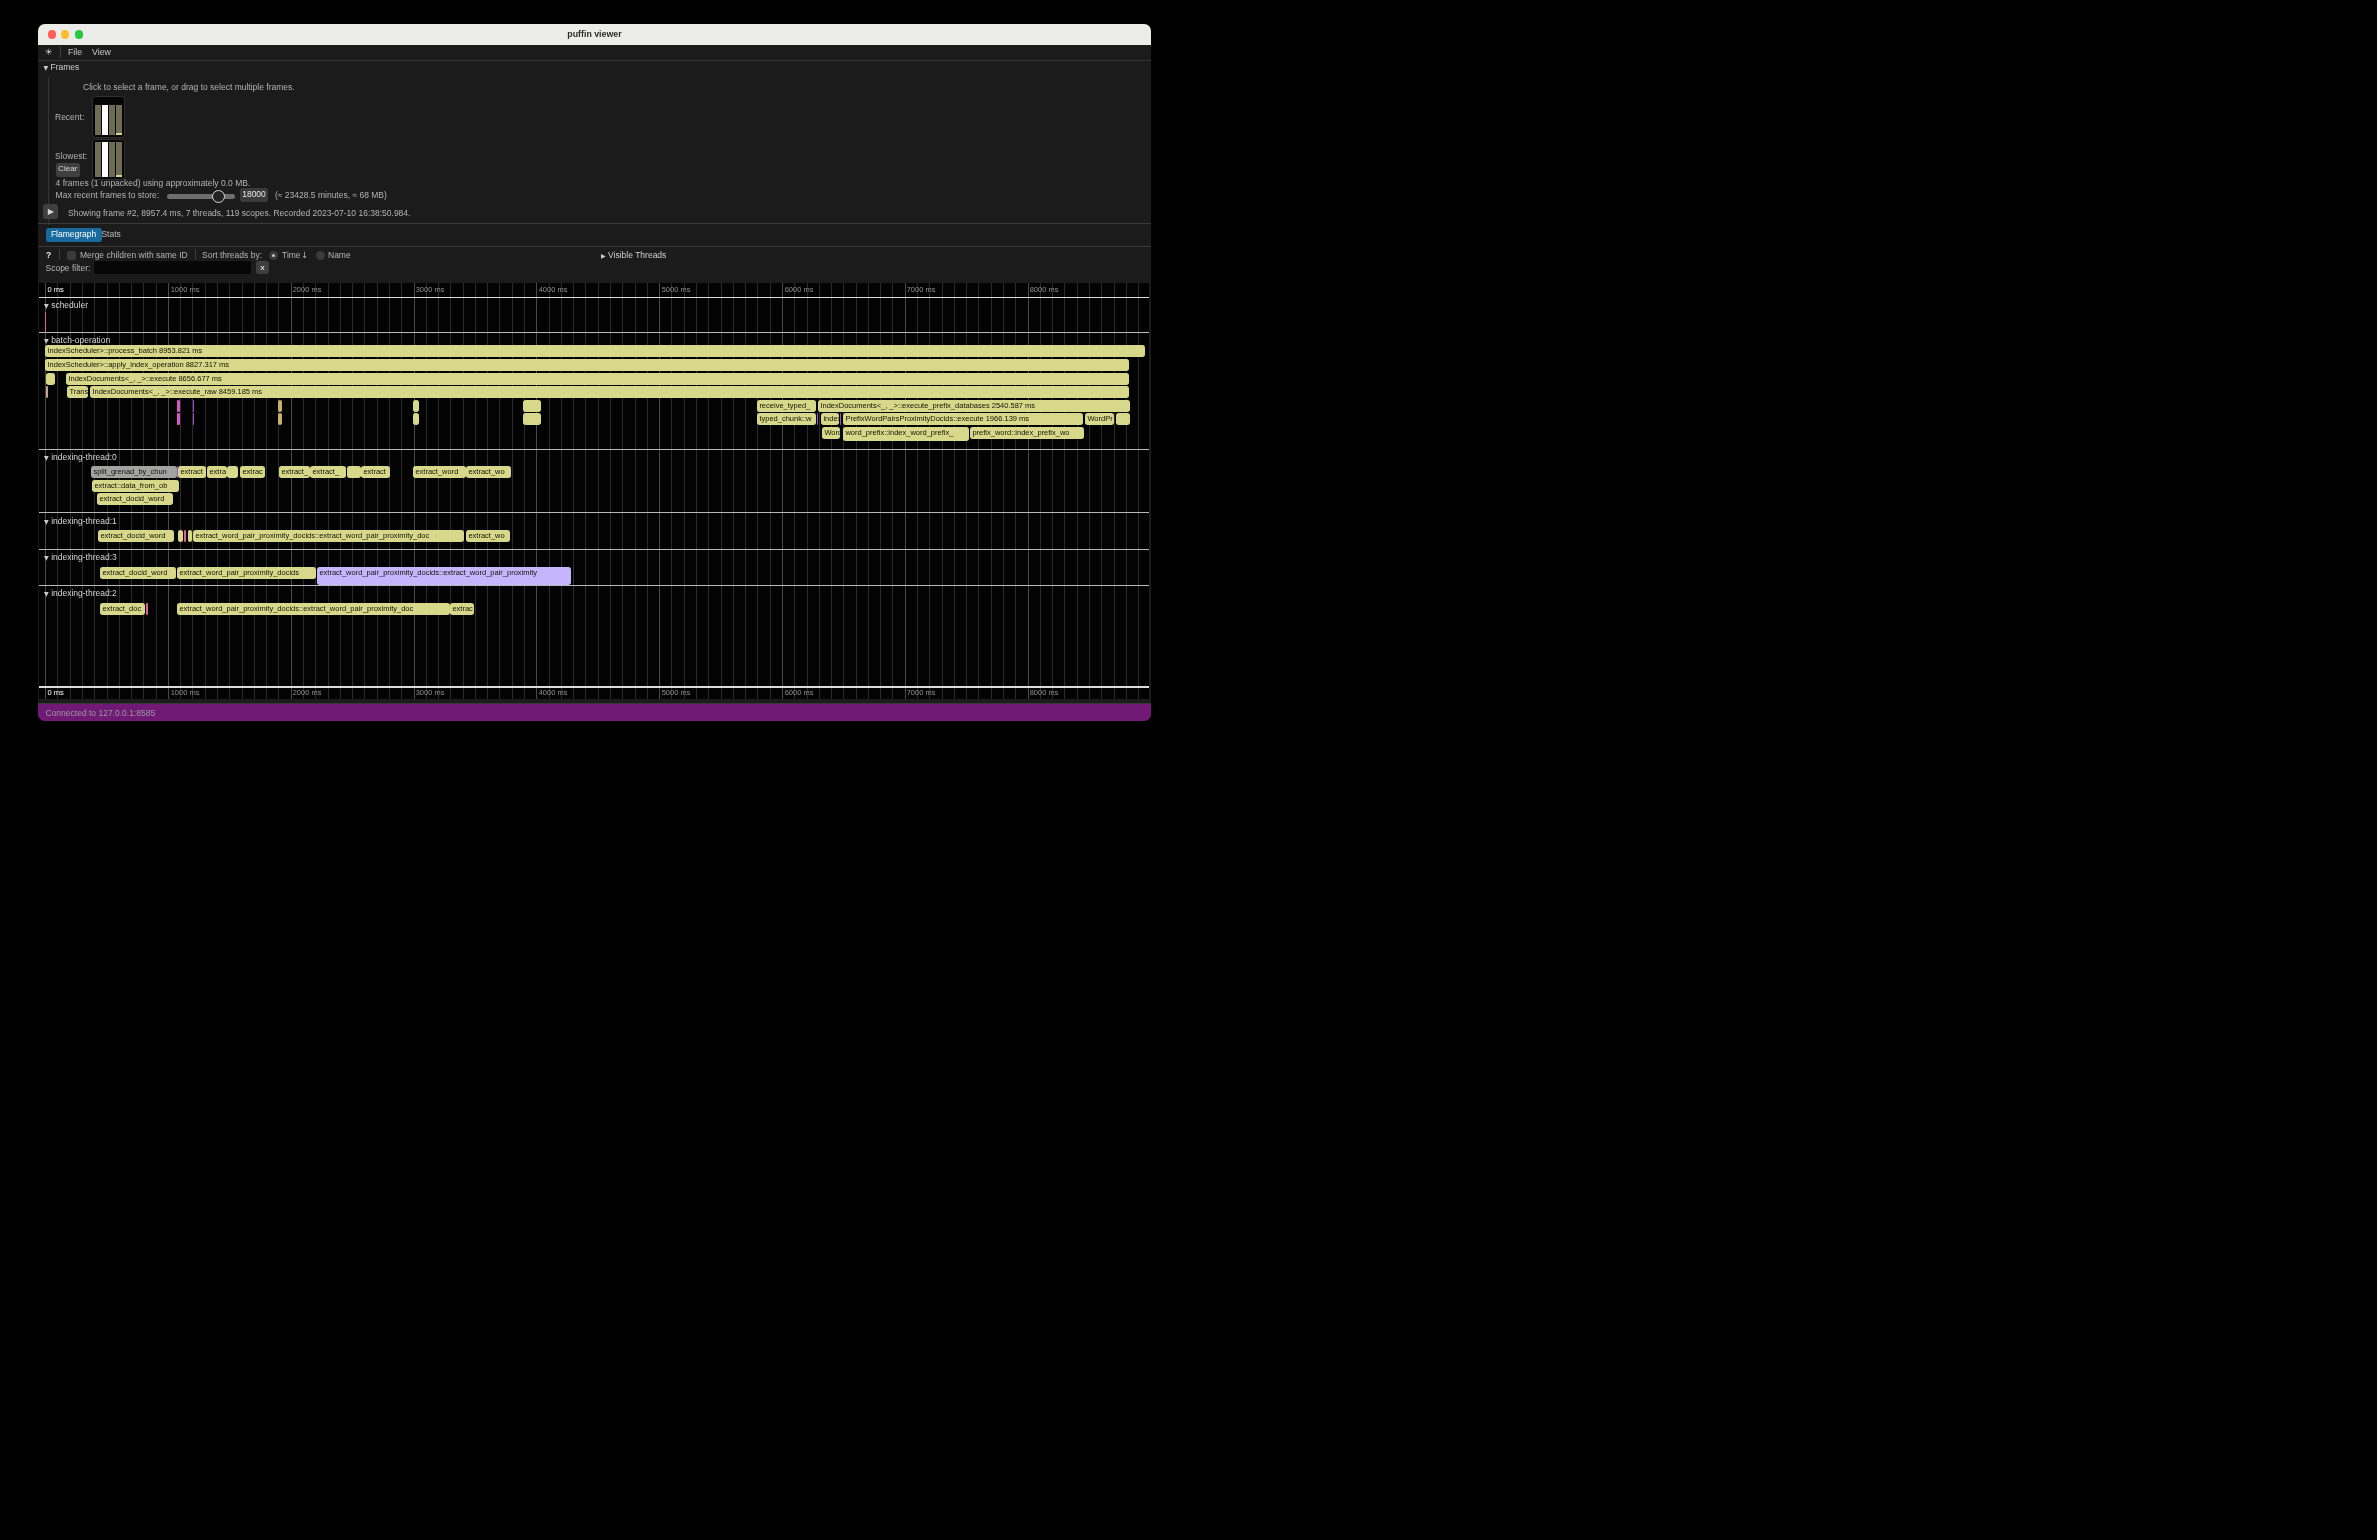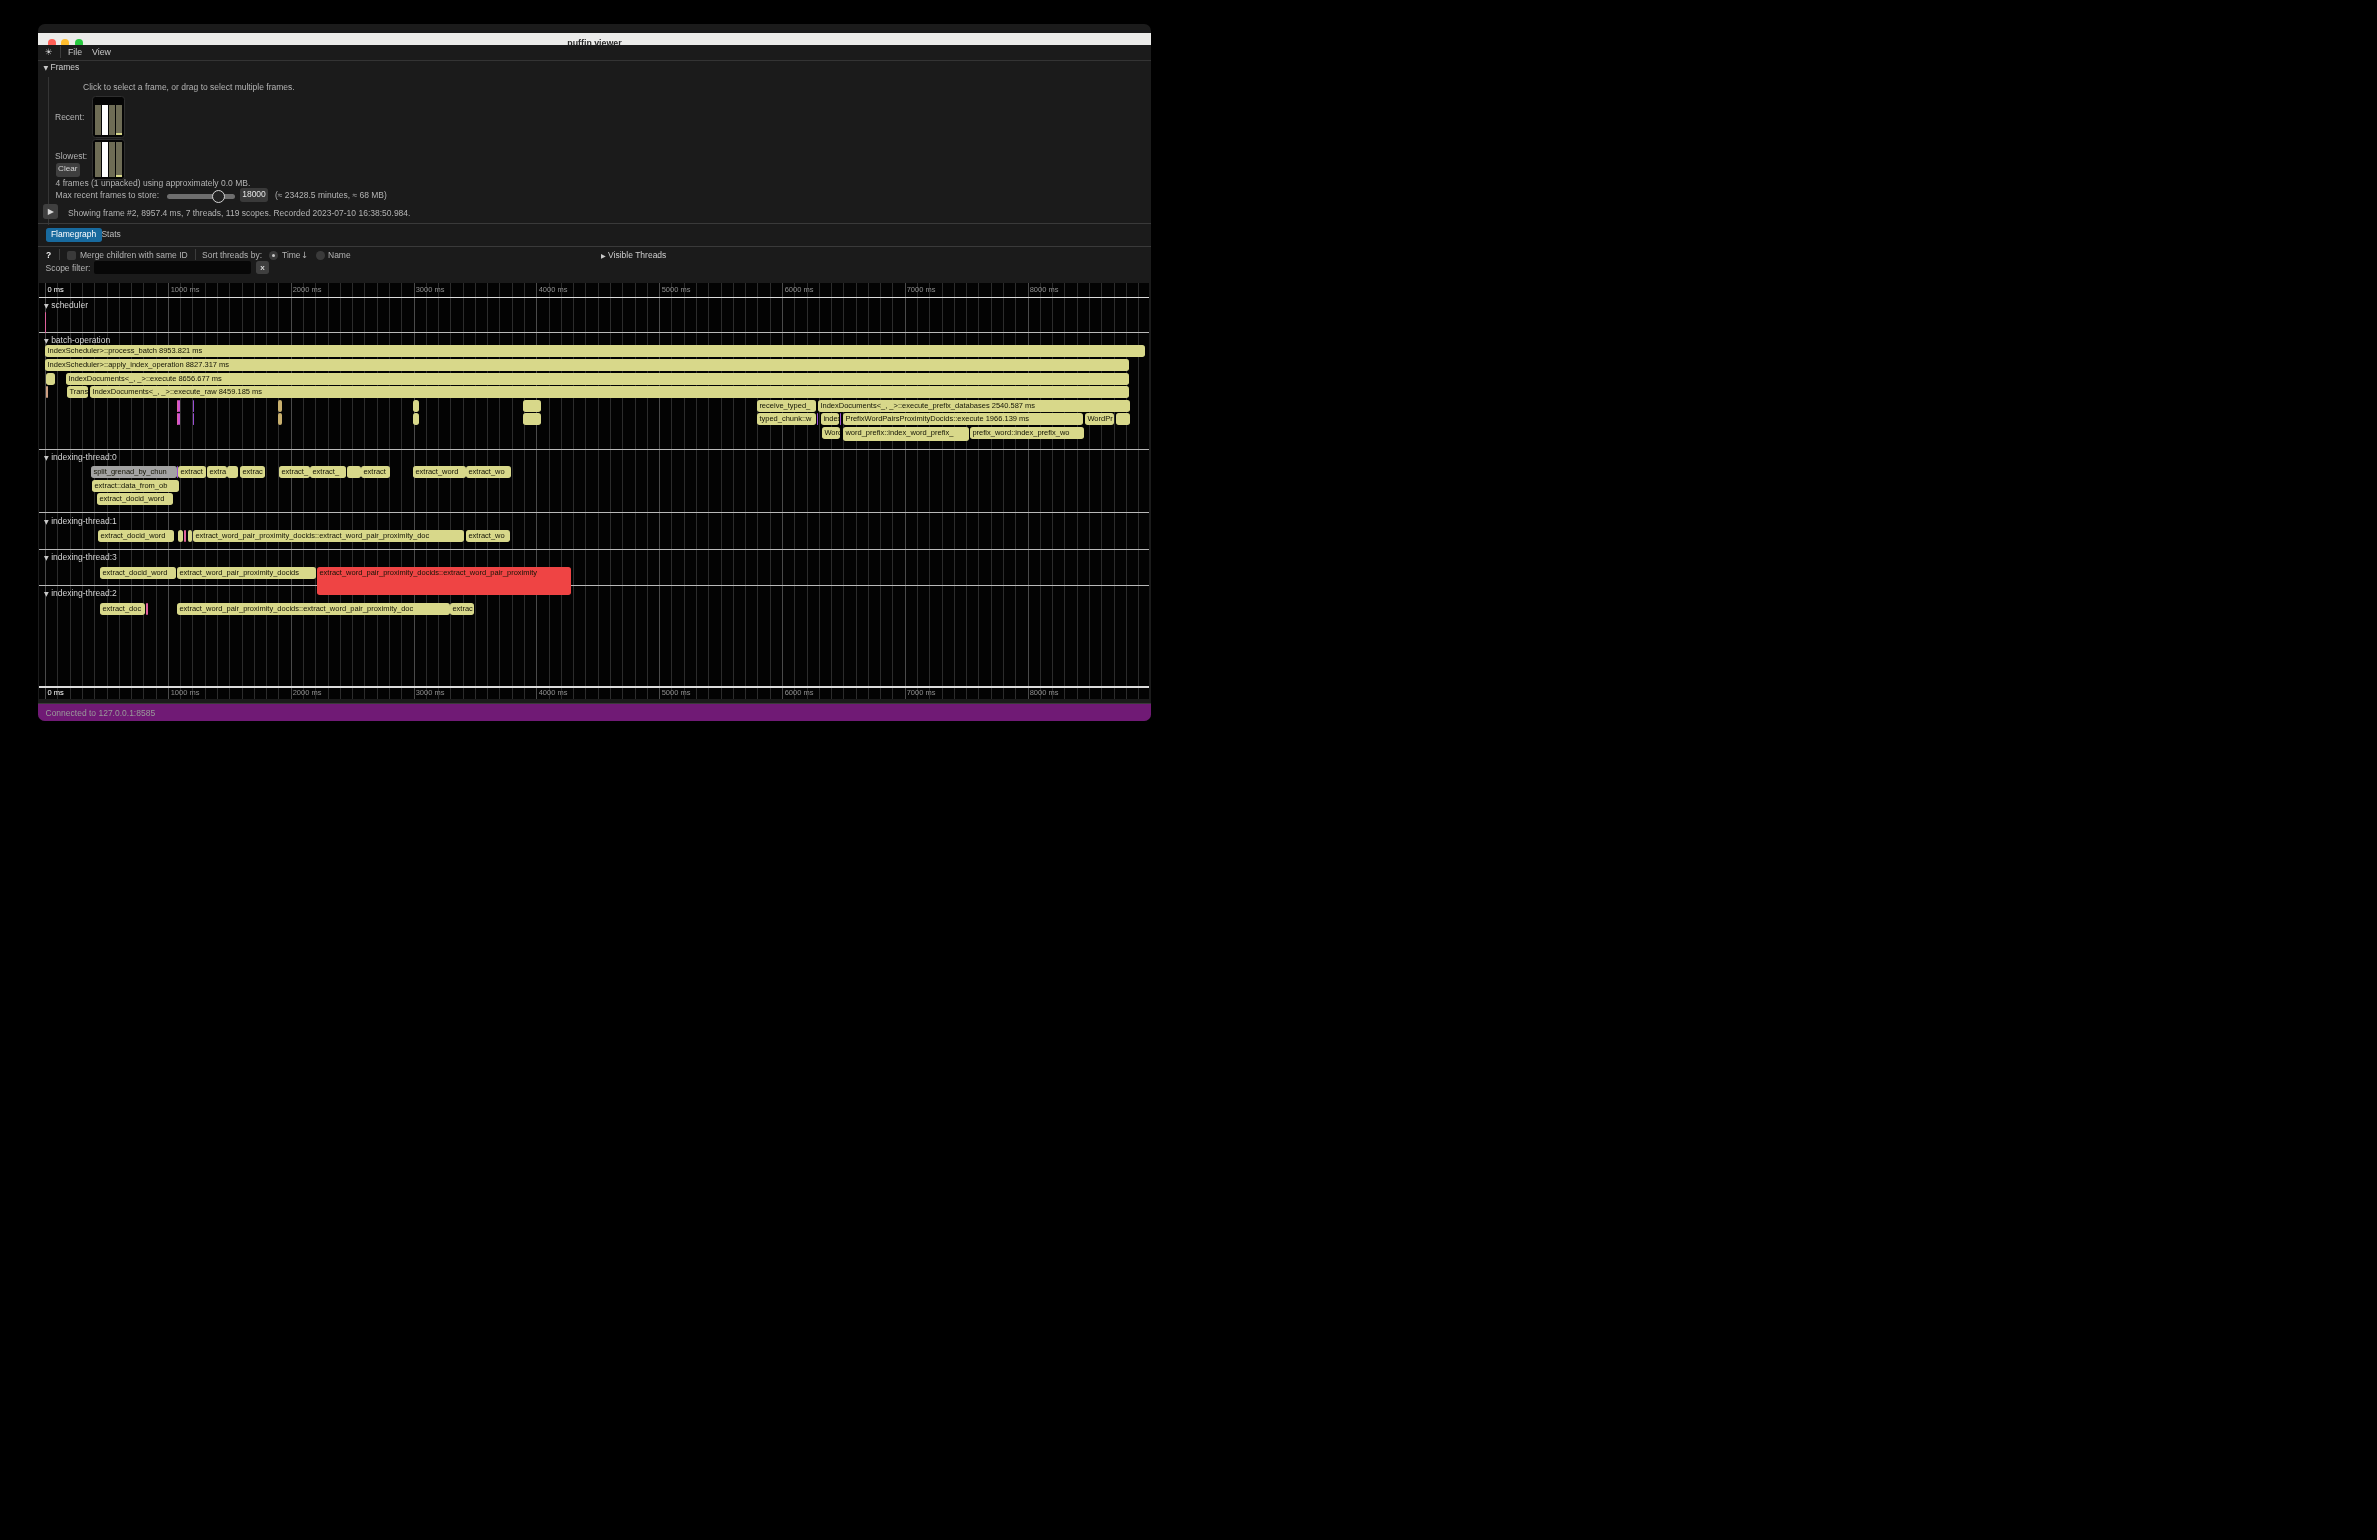--- a/index.html
+++ b/index.html
@@ -1,20 +1,20 @@
 <!DOCTYPE html>
 <html style="font-size:11px"><head>
 <meta charset="utf-8">
 <style>
   html,body{margin:0;padding:0;background:#000;width:1189px;height:770px;
     font-family:"Liberation Sans","DejaVu Sans",sans-serif;}
   .window{position:absolute;left:38px;top:24.4px;width:1113px;height:697px;
     background:#1b1b1b;border-radius:6.8px;overflow:hidden;box-shadow:0 6.8px 27px rgba(0,0,0,.8);}
   
-  .titlebar{position:absolute;left:0;top:9px;width:100%;height:20.4px;background:#ececea;}
+  .titlebar{position:absolute;left:0;top:0;width:100%;height:20.4px;background:#ececea;}
   .tl{position:absolute;top:6.1px;width:8.1px;height:8.1px;border-radius:50%;}
   .title{position:absolute;left:0;top:0;width:100%;height:20.4px;line-height:20.4px;text-align:center;
     font-size:8.8px;font-weight:bold;color:#2b2b2b;}
   
   .menubar{position:absolute;left:0;top:20.4px;width:100%;height:15.6px;background:#1b1b1b;
     border-bottom:0.7px solid #343434;}
   .menubar .sun{position:absolute;left:6.8px;top:2px;color:#cfcfcf;font-size:8.8px;font-family:"DejaVu Sans",sans-serif;}
   .menubar .mdiv{position:absolute;left:22px;top:1.4px;width:0.7px;height:12.2px;background:#3c3c3c;}
   .menu-item{position:absolute;top:2.7px;color:#c9c9c9;font-size:8.8px;}
   
@@ -313,21 +313,21 @@
       <div class="sec-header" style="left: 5.4px; top: 233px;"><span class="tri">▼</span><span> indexing-thread:1</span></div>
       <div class="bar" style="left: 59px; top: 247px; width: 76px; height: 11.5px; background: rgb(216, 216, 138);">extract_docid_word</div>
       <div class="bar" style="left: 139px; top: 247px; width: 5.8px; height: 11.5px; background: rgb(216, 216, 138);"></div>
       <div class="bar" style="left: 145px; top: 247px; width: 2.7px; height: 11.5px; background: rgb(224, 97, 156); border-radius: 1.4px; padding: 0px;"></div>
       <div class="bar" style="left: 149px; top: 247px; width: 4.8px; height: 11.5px; background: rgb(216, 216, 138);"></div>
       <div class="bar" style="left: 154px; top: 247px; width: 271px; height: 11.5px; background: rgb(216, 216, 138);">extract_word_pair_proximity_docids::extract_word_pair_proximity_doc</div>
       <div class="bar" style="left: 427px; top: 247px; width: 44px; height: 11.5px; background: rgb(216, 216, 138);">extract_wo</div>
       <div class="sec-header" style="left: 5.4px; top: 269px;"><span class="tri">▼</span><span> indexing-thread:3</span></div>
       <div class="bar" style="left: 61px; top: 284px; width: 76px; height: 11.5px; background: rgb(216, 216, 138);">extract_docid_word</div>
       <div class="bar" style="left: 138px; top: 284px; width: 139px; height: 11.5px; background: rgb(216, 216, 138);">extract_word_pair_proximity_docids</div>
-      <div class="bar" style="left: 278px; top: 284px; width: 254px; height: 28px; background: #ef4444;">extract_word_pair_proximity_docids::extract_word_pair_proximity</div>
+      <div class="bar" style="left: 278px; top: 284px; width: 254px; height: 18px; background: #c4b5fd;">extract_word_pair_proximity_docids::extract_word_pair_proximity</div>
       <div class="sec-header" style="left: 5.4px; top: 305px;"><span class="tri">▼</span><span> indexing-thread:2</span></div>
       <div class="bar" style="left: 61px; top: 320px; width: 45px; height: 11.5px; background: rgb(216, 216, 138);">extract_doc</div>
       <div class="bar" style="left: 107px; top: 320px; width: 2.4px; height: 11.5px; background: rgb(224, 97, 156); border-radius: 1.4px; padding: 0px;"></div>
       <div class="bar" style="left: 138px; top: 320px; width: 273px; height: 11.5px; background: rgb(216, 216, 138);">extract_word_pair_proximity_docids::extract_word_pair_proximity_doc</div>
       <div class="bar" style="left: 411px; top: 320px; width: 24px; height: 11.5px; background: rgb(216, 216, 138);">extrac</div>
     </div>
 
   <div class="statusbar">
     <div class="txt">Connected to 127.0.0.1:8585</div>
   </div>

